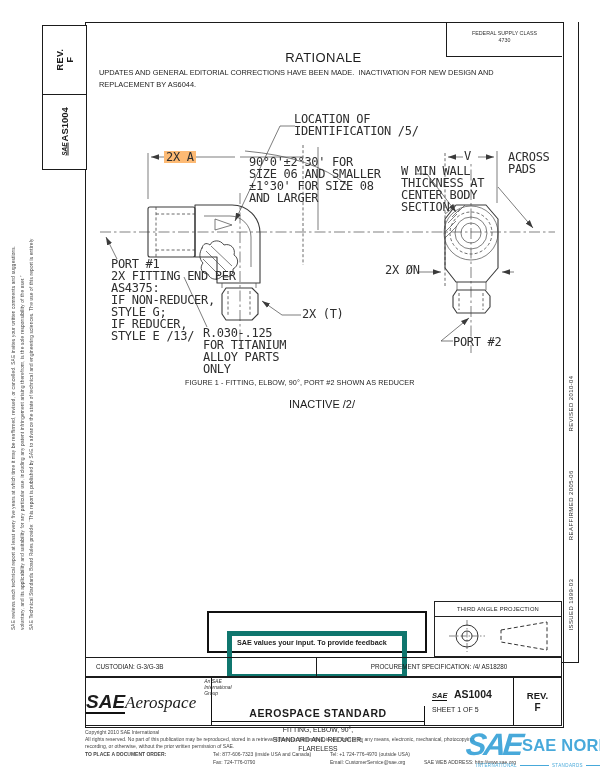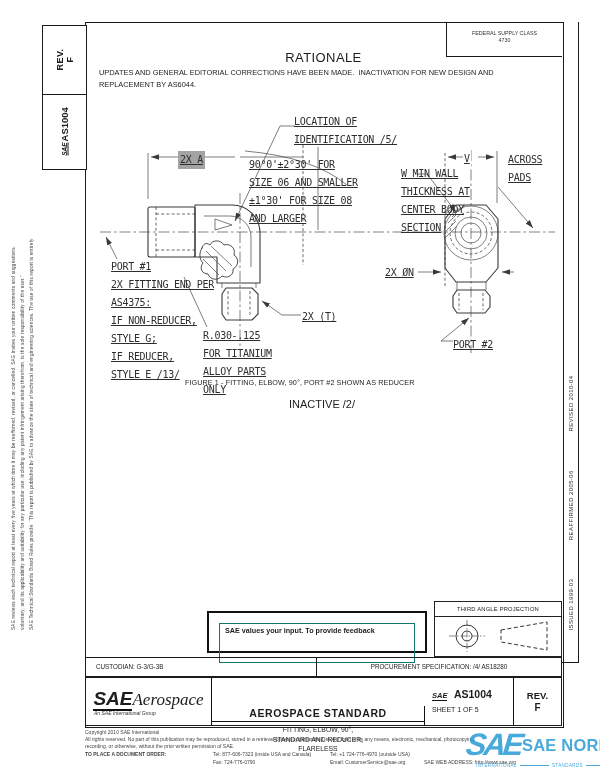--- a/index.html
+++ b/index.html
@@ -1,22 +1,22 @@
 <!DOCTYPE html>
 <html><head>
 <meta charset="utf-8">
 <style>
   html,body{margin:0;padding:0;}
   body{width:600px;height:776px;position:relative;background:#fff;overflow:hidden;
        font-family:"Liberation Sans",sans-serif;color:#1c1c1c;}
   .abs{position:absolute;}
   .pre{white-space:pre;}
   .rot{transform:rotate(-90deg);}
-  .lbl{position:absolute;font-family:"DejaVu Sans Mono",monospace;font-size:10px;
-       line-height:18px;color:#2e2e2e;letter-spacing:-0.3px;white-space:pre;text-decoration:underline;}
+  .lbl{position:absolute;font-family:"DejaVu Sans Mono",monospace;font-size:12px;
+       line-height:12px;color:#2e2e2e;letter-spacing:-0.3px;white-space:pre;}
   .frame{border:1.5px solid #1b1b1b;}
   .thinb{border:1px solid #1b1b1b;}
   svg .o{stroke:#3a3a3a;stroke-width:1.1;fill:none;stroke-linejoin:round;stroke-linecap:round;}
   svg .t{stroke:#454545;stroke-width:.7;fill:none;}
   svg .d{stroke:#454545;stroke-width:.8;fill:none;stroke-dasharray:3 2.2;}
   svg .c{stroke:#4a4a4a;stroke-width:.7;fill:none;stroke-dasharray:11 3 2.5 3;}
   svg .h{stroke:#4a4a4a;stroke-width:.7;fill:none;}
   .marginline{position:absolute;font-size:4.7px;color:#3d3d3d;letter-spacing:.2px;
        white-space:nowrap;width:520px;height:10px;}
   .ftr{position:absolute;font-size:5px;color:#454545;white-space:nowrap;}
@@ -108,21 +108,21 @@
   <circle class="h" cx="386" cy="138" r="16"></circle>
   <circle class="h" cx="386" cy="138" r="10"></circle>
   <path class="h" d="M361,136 L371,126 M363,128 L372,119 M367,122 L375,114 M373,117 L380,110 M360,143 L372,131 M363,114 L370,110 M360,119 L368,113"></path>
   <path class="t" d="M372,187 V195 M401,187 V195"></path>
   <path class="o" d="M372,195 H400 L405,201 V212 L400,218 H372 L368,212 V201 Z"></path>
   <path class="d" d="M374,198 V215 M398,198 V215"></path>
 </svg>
 
 <div class="lbl" style="left:294px;top:113px;">LOCATION OF
 IDENTIFICATION /5/</div>
-<div class="lbl" style="left:178px;top:151px;background:#a3a3a3;padding:0 2px;">2X A</div>
+<div class="lbl" style="left:164px;top:151px;background:#fdba74;padding:0 2px;">2X A</div>
 <div class="lbl" style="left:249px;top:156px;">90°0'±2°30' FOR
 SIZE 06 AND SMALLER
 ±1°30' FOR SIZE 08
 AND LARGER</div>
 <div class="lbl" style="left:372px;top:165px;margin-left:29px;">W MIN WALL
 THICKNESS AT
 CENTER BODY
 SECTION</div>
 <div class="lbl" style="left:463px;top:150px;background:#fff;padding:0 1px;">V</div>
 <div class="lbl" style="left:508px;top:151px;">ACROSS
@@ -139,41 +139,41 @@
 ALLOY PARTS
 ONLY</div>
 <div class="lbl" style="left:302px;top:308px;">2X (T)</div>
 <div class="lbl" style="left:385px;top:264px;">2X ØN</div>
 <div class="lbl" style="left:453px;top:336px;">PORT #2</div>
 
 <div class="abs" style="left:185px;top:378px;font-size:7.2px;letter-spacing:.1px;">FIGURE 1 - FITTING, ELBOW, 90°, PORT #2 SHOWN AS REDUCER</div>
 <div class="abs" style="left:289px;top:398px;font-size:11px;">INACTIVE /2/</div>
 
 <div class="abs" style="left:207px;top:611px;width:220px;height:42px;border:2px solid #111;box-sizing:border-box;">
-  <div style="border:1px solid #0f766e;margin:10px;height:34px;padding:2px 5px;font-size:7.2px;font-weight:bold;line-height:9.5px;box-sizing:content-box;">
+  <div style="border:5px solid #0f766e;margin:18px;height:34px;padding:2px 5px;font-size:7.2px;font-weight:bold;line-height:9.5px;box-sizing:content-box;">
     <div>SAE values your input. To provide feedback</div>
   </div>
 </div>
 
 <div class="abs" style="left:434px;top:601px;width:128px;height:56px;border:1.2px solid #222;box-sizing:border-box;">
   <div style="height:14px;border-bottom:1.2px solid #222;font-size:5.8px;text-align:center;line-height:14px;letter-spacing:.2px;">THIRD ANGLE PROJECTION</div>
   <svg width="126" height="39" viewBox="0 0 126 39">
     <circle cx="32" cy="19" r="11" fill="none" stroke="#333" stroke-width="1"></circle>
     <circle cx="32" cy="19" r="5" fill="none" stroke="#333" stroke-width="1"></circle>
     <path d="M14,19 H50" stroke="#333" stroke-width=".6" stroke-dasharray="6 2 1.5 2" fill="none"></path>
     <path d="M32,3 V35" stroke="#333" stroke-width=".6" stroke-dasharray="6 2 1.5 2" fill="none"></path>
     <path d="M66,13 L112,5 L112,33 L66,25 Z" fill="none" stroke="#333" stroke-width="1" stroke-dasharray="4 2.5"></path>
   </svg>
 </div>
 
 <div class="abs thinb" style="left:85px;top:657px;width:232px;height:20px;box-sizing:border-box;font-size:6.3px;line-height:18px;padding-left:10px;">CUSTODIAN:  G-3/G-3B</div>
 <div class="abs thinb" style="left:316px;top:657px;width:246px;height:20px;box-sizing:border-box;font-size:6.3px;line-height:18px;text-align:center;">PROCUREMENT SPECIFICATION:  /4/ AS18280</div>
 
 <div class="abs frame" style="left:85px;top:677px;width:477px;height:49px;box-sizing:border-box;display:flex;background:#fff;">
-  <div style="width:125px;border-right:1.2px solid #111;display:flex;flex-direction:column;align-items:center;justify-content:center;">
+  <div style="width:125px;border-right:1.2px solid #111;display:flex;flex-direction:row;align-items:center;">
     <div style="white-space:nowrap;">
       <span style="font-style:italic;font-weight:900;font-size:19px;border-bottom:2px solid #111;">SAE</span><span style="font-family:'Liberation Serif',serif;font-style:italic;font-size:17px;">Aerospace</span>
     </div>
     <div style="font-size:5px;font-style:italic;color:#333;align-self:flex-start;margin-left:8px;">An SAE International Group</div>
   </div>
   <div style="width:213px;border-right:1.2px solid #111;box-sizing:border-box;margin-top:28px;">
     <div style="height:15px;border-bottom:1.2px solid #111;text-align:center;font-weight:bold;font-size:10.5px;line-height:15px;letter-spacing:.6px;">AEROSPACE STANDARD</div>
     <div class="pre" style="text-align:center;font-size:6.8px;line-height:9.5px;padding-top:3px;">FITTING, ELBOW, 90°,
 STANDARD AND REDUCER,
 FLARELESS</div>

